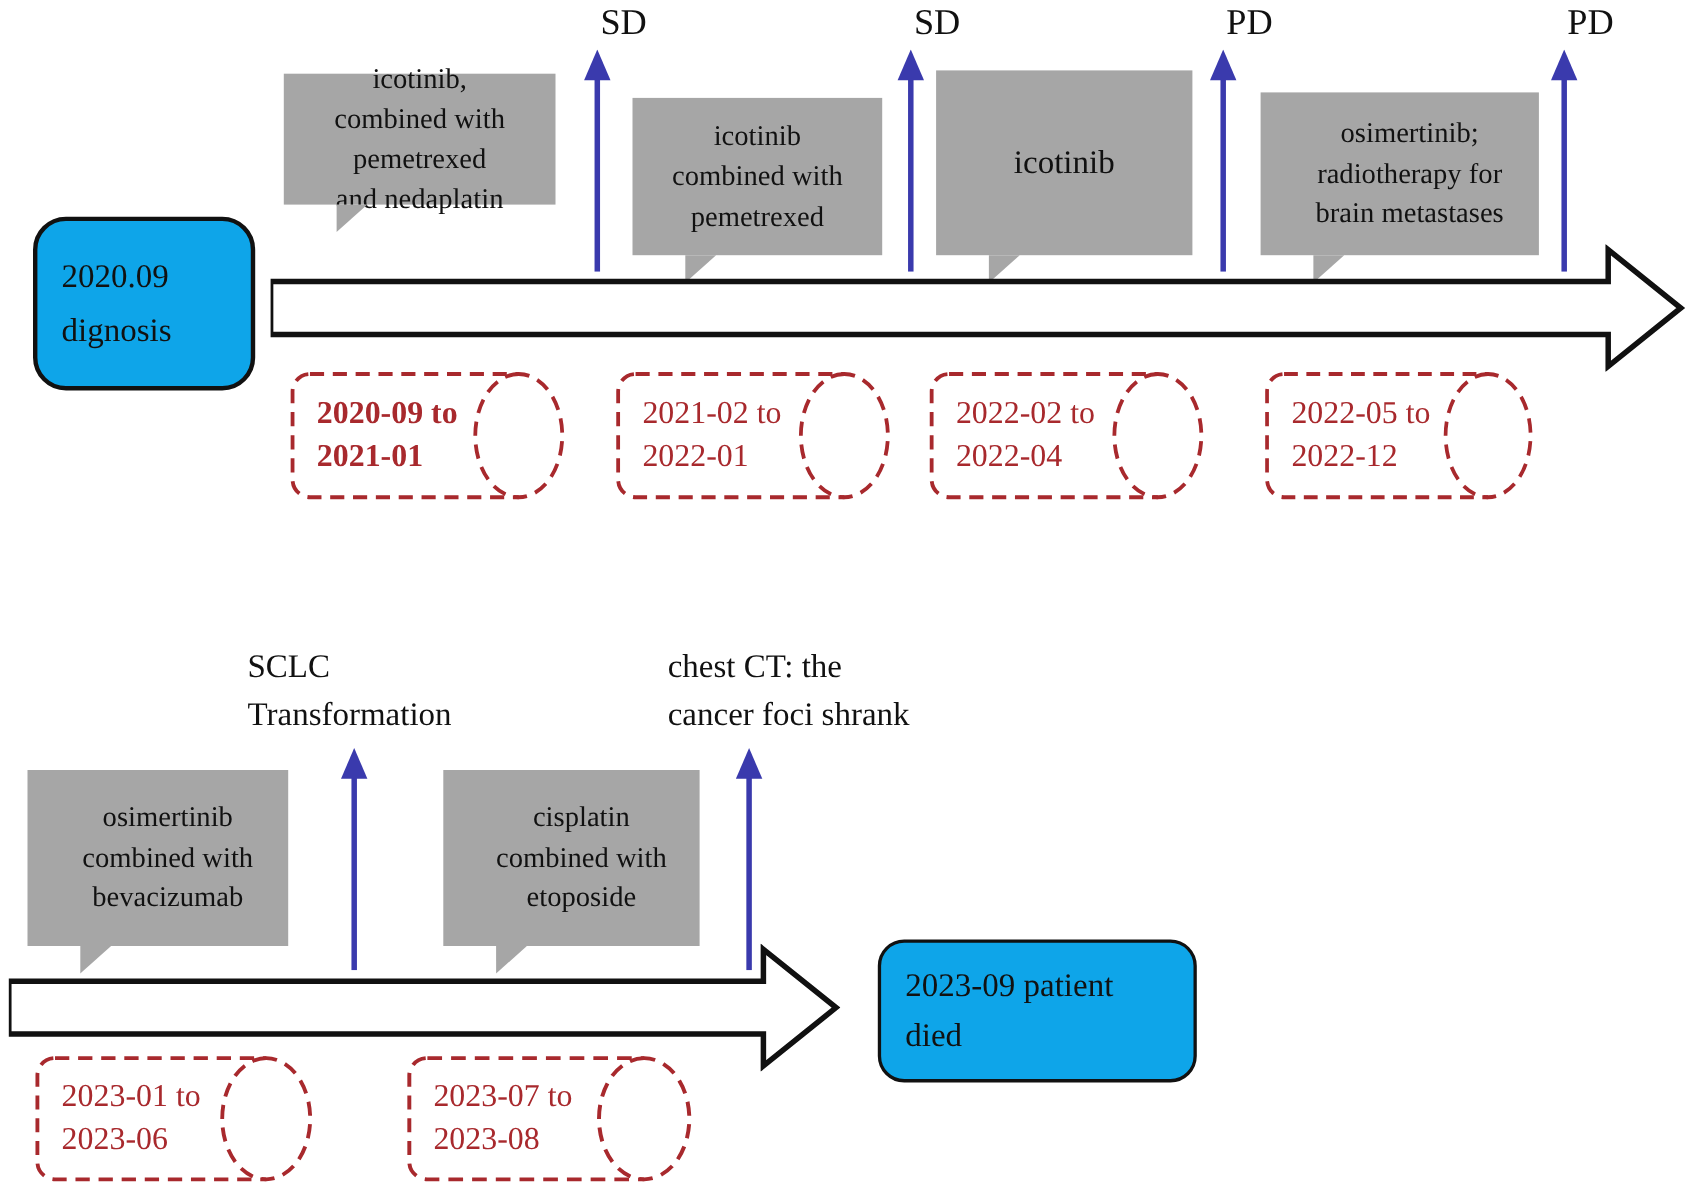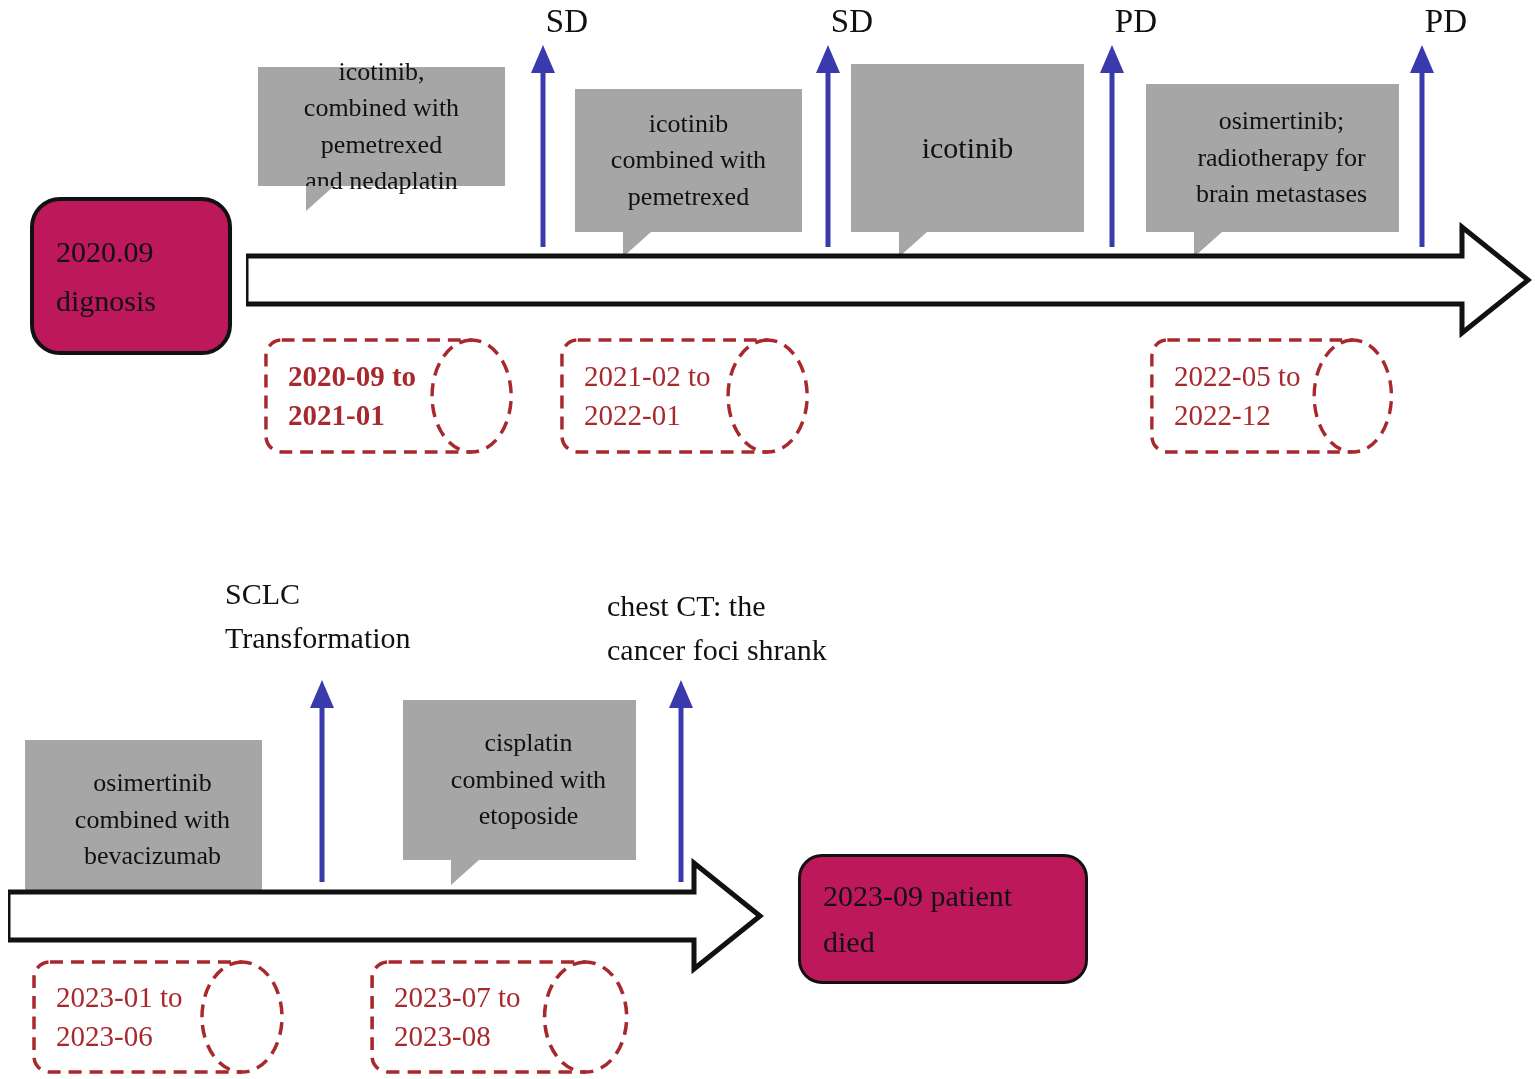--- a/index.html
+++ b/index.html
@@ -63,21 +63,21 @@
     transform: translateY(-50%);
     color: #a8292d;
     font-size: 29px;
     line-height: 1.35;
     white-space: pre-line;
   }
   .rounded-box {
     position: absolute;
     border: 4px solid #111;
     border-radius: 30px;
-    background: #be185d;
+    background: #0ea5e9;
     box-sizing: border-box;
     display: flex;
     flex-direction: column;
     justify-content: center;
     padding-left: 22px;
     font-size: 30px;
     line-height: 1.65;
     white-space: pre-line;
     color: #111;
   }
@@ -149,44 +149,52 @@
 2021-01</span>
   </div>
   <div class="cylinder" style="left:558px; top:336px; width:262px; height:120px;">
     <svg viewBox="0 0 265 120" preserveAspectRatio="none">
       <path d="M 20 4 L 212 4 A 40 56 0 0 1 212 116 L 20 116 A 16 16 0 0 1 4 100 L 4 20 A 16 16 0 0 1 20 4 Z" fill="none" stroke="#a8292d" stroke-width="3.5" stroke-dasharray="13 8"></path>
       <path d="M 212 4 A 40 56 0 0 0 212 116" fill="none" stroke="#a8292d" stroke-width="3.5" stroke-dasharray="13 8"></path>
     </svg>
     <span class="period">2021-02 to
 2022-01</span>
   </div>
+  <div class="cylinder" style="left:843px; top:336px; width:262px; height:120px;">
+    <svg viewBox="0 0 265 120" preserveAspectRatio="none">
+      <path d="M 20 4 L 212 4 A 40 56 0 0 1 212 116 L 20 116 A 16 16 0 0 1 4 100 L 4 20 A 16 16 0 0 1 20 4 Z" fill="none" stroke="#a8292d" stroke-width="3.5" stroke-dasharray="13 8"></path>
+      <path d="M 212 4 A 40 56 0 0 0 212 116" fill="none" stroke="#a8292d" stroke-width="3.5" stroke-dasharray="13 8"></path>
+    </svg>
+    <span class="period">2022-02 to
+2022-04</span>
+  </div>
   <div class="cylinder" style="left:1148px; top:336px; width:256px; height:120px;">
     <svg viewBox="0 0 265 120" preserveAspectRatio="none">
       <path d="M 20 4 L 212 4 A 40 56 0 0 1 212 116 L 20 116 A 16 16 0 0 1 4 100 L 4 20 A 16 16 0 0 1 20 4 Z" fill="none" stroke="#a8292d" stroke-width="3.5" stroke-dasharray="13 8"></path>
       <path d="M 212 4 A 40 56 0 0 0 212 116" fill="none" stroke="#a8292d" stroke-width="3.5" stroke-dasharray="13 8"></path>
     </svg>
     <span class="period">2022-05 to
 2022-12</span>
   </div>
 
-  <div class="milestone" style="left:225px; top:572px; width:280px;">SCLC
+  <div class="milestone" style="left:225px; top:584px; width:280px;">SCLC
 Transformation</div>
   <div class="milestone" style="left:607px; top:584px; width:320px;">chest CT: the
 cancer foci shrank</div>
 
   <svg class="up-arrow" style="left:305px; top:680px;" width="34" height="202" viewBox="0 0 34 202">
     <line x1="17" y1="202" x2="17" y2="22" stroke="#3a3aad" stroke-width="5"></line>
     <polygon points="17,0 5,28 29,28" fill="#3a3aad"></polygon>
   </svg>
   <svg class="up-arrow" style="left:664px; top:680px;" width="34" height="202" viewBox="0 0 34 202">
     <line x1="17" y1="202" x2="17" y2="22" stroke="#3a3aad" stroke-width="5"></line>
     <polygon points="17,0 5,28 29,28" fill="#3a3aad"></polygon>
   </svg>
 
-  <div class="callout align-left" style="left:25px; top:700px; width:237px; height:160px;margin-top:40px;">
+  <div class="callout align-left" style="left:25px; top:700px; width:237px; height:160px;">
     <span class="callout-text">osimertinib
 combined with
 bevacizumab</span>
     <span class="callout-tail"></span>
   </div>
   <div class="callout align-left" style="left:391px; top:700px; width:233px; height:160px;margin-left:12px;">
     <span class="callout-text">cisplatin
 combined with
 etoposide</span>
     <span class="callout-tail"></span>

